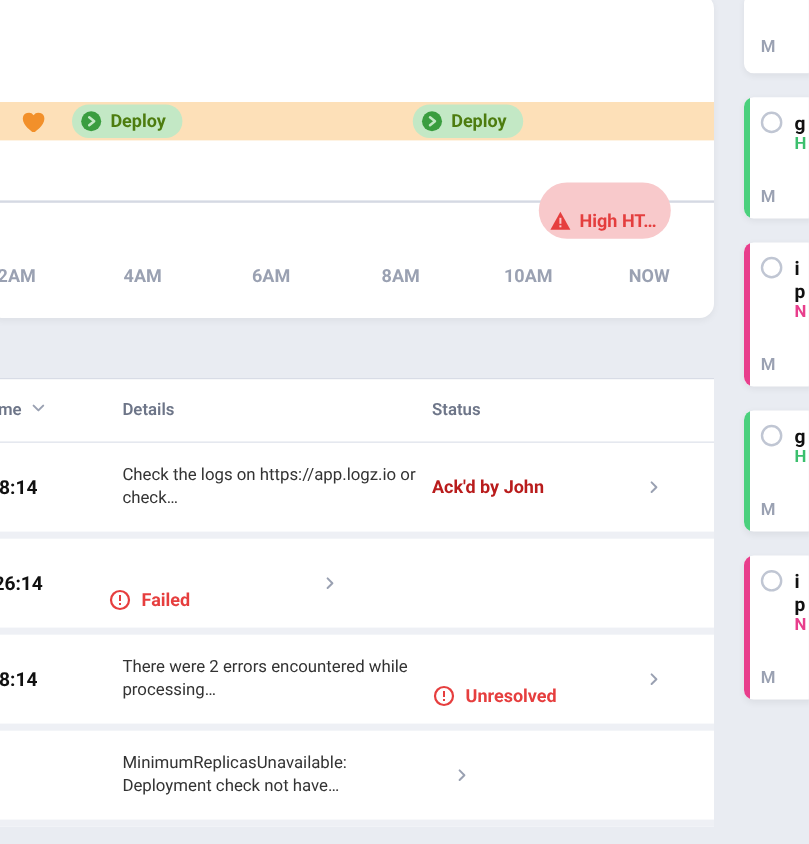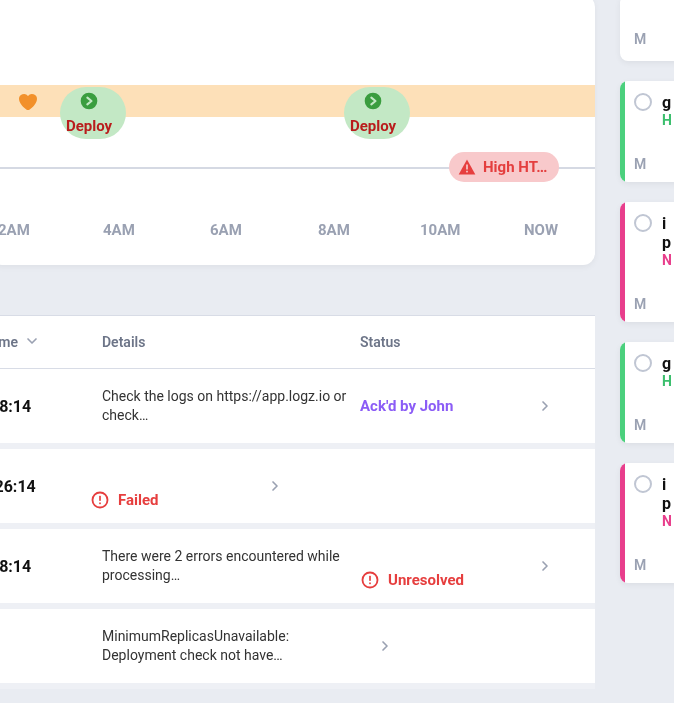--- a/index.html
+++ b/index.html
@@ -43,40 +43,40 @@
   .pill {
     position: absolute;
     display: inline-flex;
     align-items: center;
     gap: 6px;
     padding: 4px 14px 4px 6px;
     border-radius: 999px;
     font-weight: 700;
     font-size: 15px;
   }
-  .pill-green { background: #c3e8c5; color: #b91c1c; flex-direction: column; }
+  .pill-green { background: #c3e8c5; color: #4d7c0f; }
   .pill-red { background: #f8c9cb; color: #e63e3e; }
   .pill svg { width: 20px; height: 20px; }
   .deploy1 { left: 70px; top: 2px; }
   .alert1 { left: 218px; top: 2px; }
   .deploy2 { left: 354px; top: 2px; }
 
   .timeline-divider {
     position: absolute;
     left: 0;
     top: 172px;
     width: 100%;
     height: 2px;
     background: #d5d9e3;
   }
   .pill-highht {
     position: absolute;
     left: 459px;
     top: 157px;
-    padding: 5px 12px 5px 8px;
+    padding: 22px 12px 5px 8px;
     border-radius: 999px;
     background: #f8c9cb;
     color: #e43e3e;
     font-weight: 700;
     font-size: 15px;
     display: inline-flex;
     align-items: center;
     gap: 6px;
     max-width: 140px;
     overflow: hidden;
@@ -124,21 +124,21 @@
     display: flex;
     align-items: center;
     height: 80px;
     background: #fff;
     border-bottom: 6px solid #eef0f5;
   }
   .cell-time { width: 100px; font-weight: 700; font-size: 16px; color: #111; }
   .cell-details { width: 270px; padding-left: 12px; color: #333; font-size: 14px; line-height: 1.35; }
   .cell-status { width: 160px; display: flex; align-items: center; gap: 8px; font-weight: 700; font-size: 15px; }
   .cell-chevron { width: 50px; display:flex; align-items:center; justify-content:center; }
-  .status-ack { color: #8b5cf6; }
+  .status-ack { color: #b91c1c; }
   .status-failed, .status-unresolved, .status-unhealthy { color: #e63e3e; margin-top: 28px; }
 
   
   .sidebar {
     position: absolute;
     left: 620px;
     top: -5px;
     width: 60px;
     height: 710px;
   }

